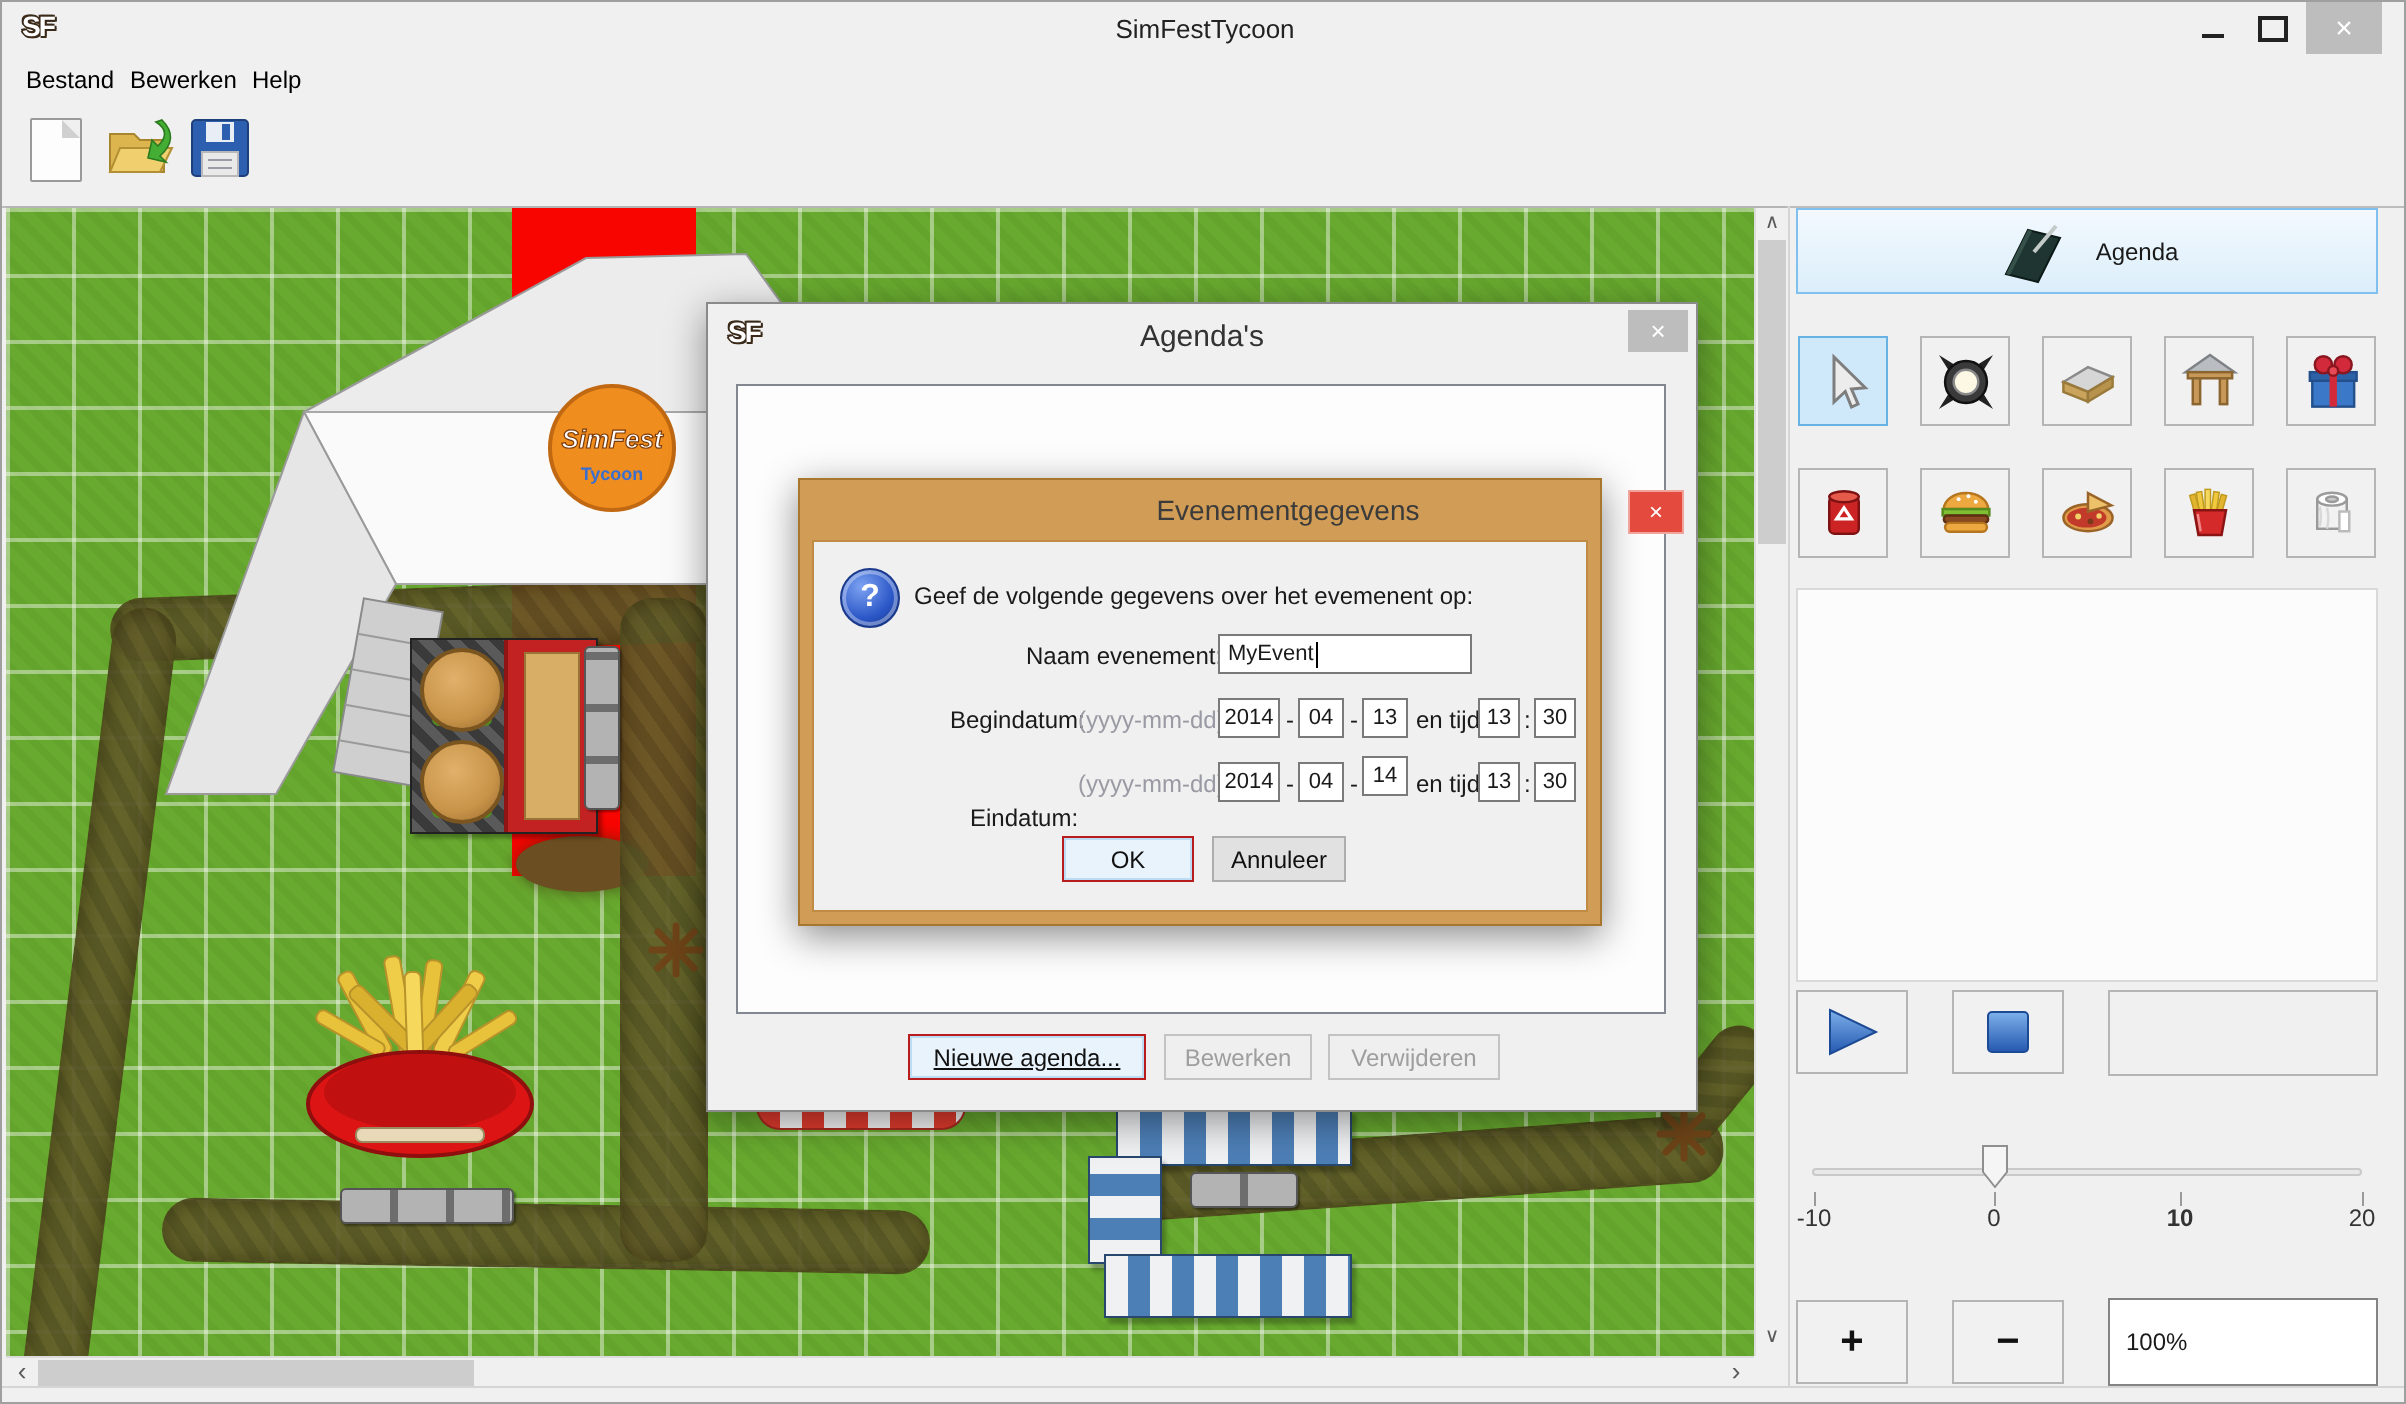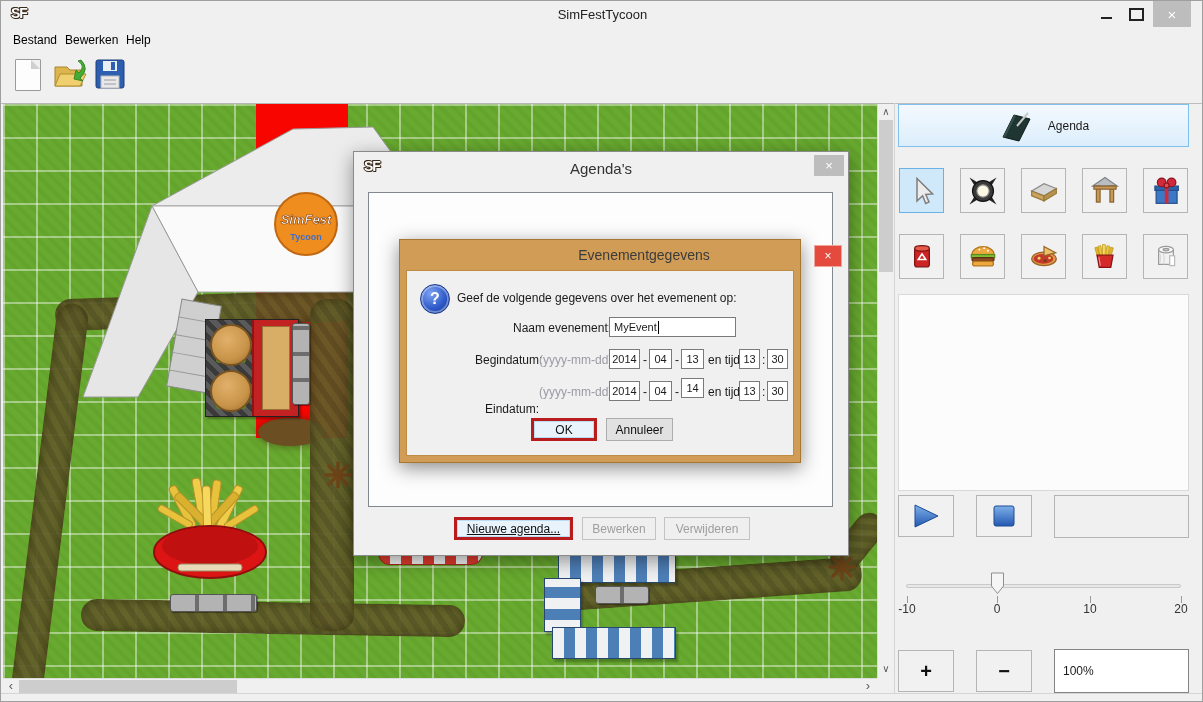--- a/index.html
+++ b/index.html
@@ -71,21 +71,21 @@
 
   
   #agenda-dialog{left:352px;top:150px;width:494px;height:403px;background:#f0f0f0;border:1px solid #8a8a8a;
     box-shadow:0 5px 18px rgba(0,0,0,.4);}
   #agenda-title{left:0;top:0;width:100%;height:32px;}
   #agenda-title .t{position:absolute;left:0;top:8px;width:100%;text-align:center;font-size:15px;color:#333;}
   #agenda-close{left:460px;top:3px;width:30px;height:21px;background:#bdbdbd;color:#fff;font-size:13px;}
   #agenda-list{left:14px;top:40px;width:465px;height:315px;background:#fdfdfd;border:1px solid #828790;box-sizing:border-box;}
   .btn{position:absolute;display:flex;align-items:center;justify-content:center;box-sizing:border-box;
     background:#e1e1e1;border:1px solid #adadad;font-size:12px;color:#111;}
-  .btn.focus{background:#e9f3fb;border:3px solid #b91c1c;box-shadow:inset 0 0 0 1px #bcdcf4;}
+  .btn.focus{background:#e9f3fb;border:1px solid #b91c1c;box-shadow:inset 0 0 0 1px #bcdcf4;}
   .btn.disabled{background:#efefef;border:1px solid #c3c3c3;color:#9e9e9e;}
 
   #event-dialog{left:398px;top:238px;width:402px;height:224px;background:#d19c55;border:1px solid #a8772f;
     box-sizing:border-box;box-shadow:0 5px 18px rgba(0,0,0,.45);}
   #event-title{left:0;top:0;width:100%;height:30px;margin-left:44px;}
   #event-title .t{position:absolute;left:0;top:7px;width:100%;text-align:center;font-size:14px;color:#3b3b3b;}
   #event-close{left:370px;top:5px;width:26px;height:20px;background:#e44b3e;border:1px solid #f0a59c;color:#fff;font-size:12px;}
   #event-content{left:6px;top:30px;width:388px;height:186px;background:#f0f0f0;box-shadow:inset 0 0 0 1px #c08c44;}
   #q-icon{left:20px;top:44px;width:28px;height:28px;border-radius:50%;color:#fff;font-weight:bold;font-size:16px;
     background:radial-gradient(circle at 35% 30%,#7da3f2,#2a56c6 60%,#16337e);border:1px solid #1c3a8c;
@@ -392,21 +392,21 @@
   <div class="abs" id="slider-track"></div>
   <svg class="abs" style="left:989px;top:571px;" width="15" height="23" viewBox="0 0 15 23">
     <path d="M1.5,1 h12 v13 l-6,7.5 l-6,-7.5 z" fill="#f5f5f5" stroke="#8f8f8f"></path>
   </svg>
   <div class="tick" style="left:906px;"></div>
   <div class="tick" style="left:996px;"></div>
   <div class="tick" style="left:1089px;"></div>
   <div class="tick" style="left:1180px;"></div>
   <span class="tick-label" style="left:906px;">-10</span>
   <span class="tick-label" style="left:996px;">0</span>
-  <span class="tick-label" style="left:1089px;">10</span>
+  <span class="tick-label" style="left:1089px;font-weight:bold;">10</span>
   <span class="tick-label" style="left:1180px;">20</span>
 
   <div class="media-btn zoom-btn" style="left:897px;top:649px;">+</div>
   <div class="media-btn zoom-btn" style="left:975px;top:649px;">−</div>
   <div class="abs" id="zoom-field">100%</div>
 
   <div class="abs" id="bottom-strip"></div>
 
   <div class="abs" id="agenda-dialog" style="z-index:10;">
     <div class="abs" id="agenda-title">

